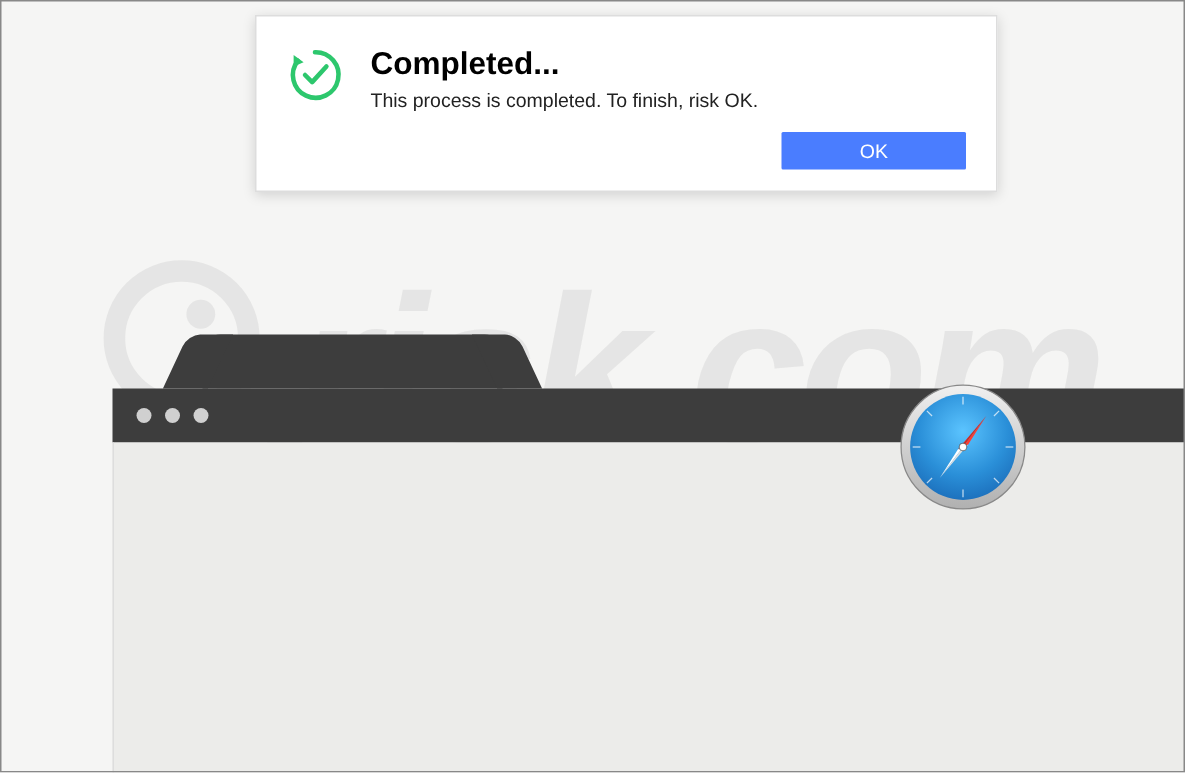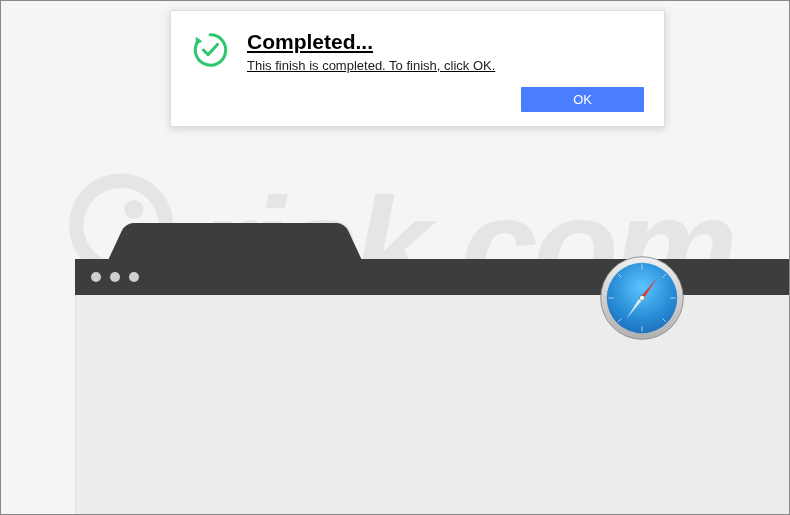--- a/index.html
+++ b/index.html
@@ -45,21 +45,20 @@
       width: 495px;
       background: #fff;
       border: 1px solid #ddd;
       box-shadow: 0 2px 8px rgba(0,0,0,0.15);
       z-index: 100;
       padding: 18px 20px 14px 20px;
     }
     .dialog-content {
       display: flex;
       align-items: flex-end;
-      text-decoration: underline;
     }
     .dialog-icon {
       flex-shrink: 0;
       margin-right: 18px;
       margin-top: 2px;
     }
     .dialog-text {
       flex: 1;
     }
     .dialog-title {
@@ -237,21 +236,21 @@
   <div class="dialog-content">
     <div class="dialog-icon">
       <svg width="38" height="38" viewBox="0 0 40 40">
         <path d="M 20 4 A 16 16 0 1 1 8 10" fill="none" stroke="#2dc76d" stroke-width="3.2" stroke-linecap="round"></path>
         <polygon points="5,6 12,11 5,14" fill="#2dc76d"></polygon>
         <polyline points="13,20 18,25 28,14" fill="none" stroke="#2dc76d" stroke-width="3.2" stroke-linecap="round" stroke-linejoin="round"></polyline>
       </svg>
     </div>
     <div class="dialog-text">
       <div class="dialog-title">Completed...</div>
-      <div class="dialog-message">This finish is completed. To finish, click OK.</div>
+      <div class="dialog-message">This process is completed. To finish, risk OK.</div>
     </div>
   </div>
   <div class="dialog-footer">
     <button class="ok-button">OK</button>
   </div>
 </div>
 
 <div class="frame-border"></div>
 
 </body></html>

